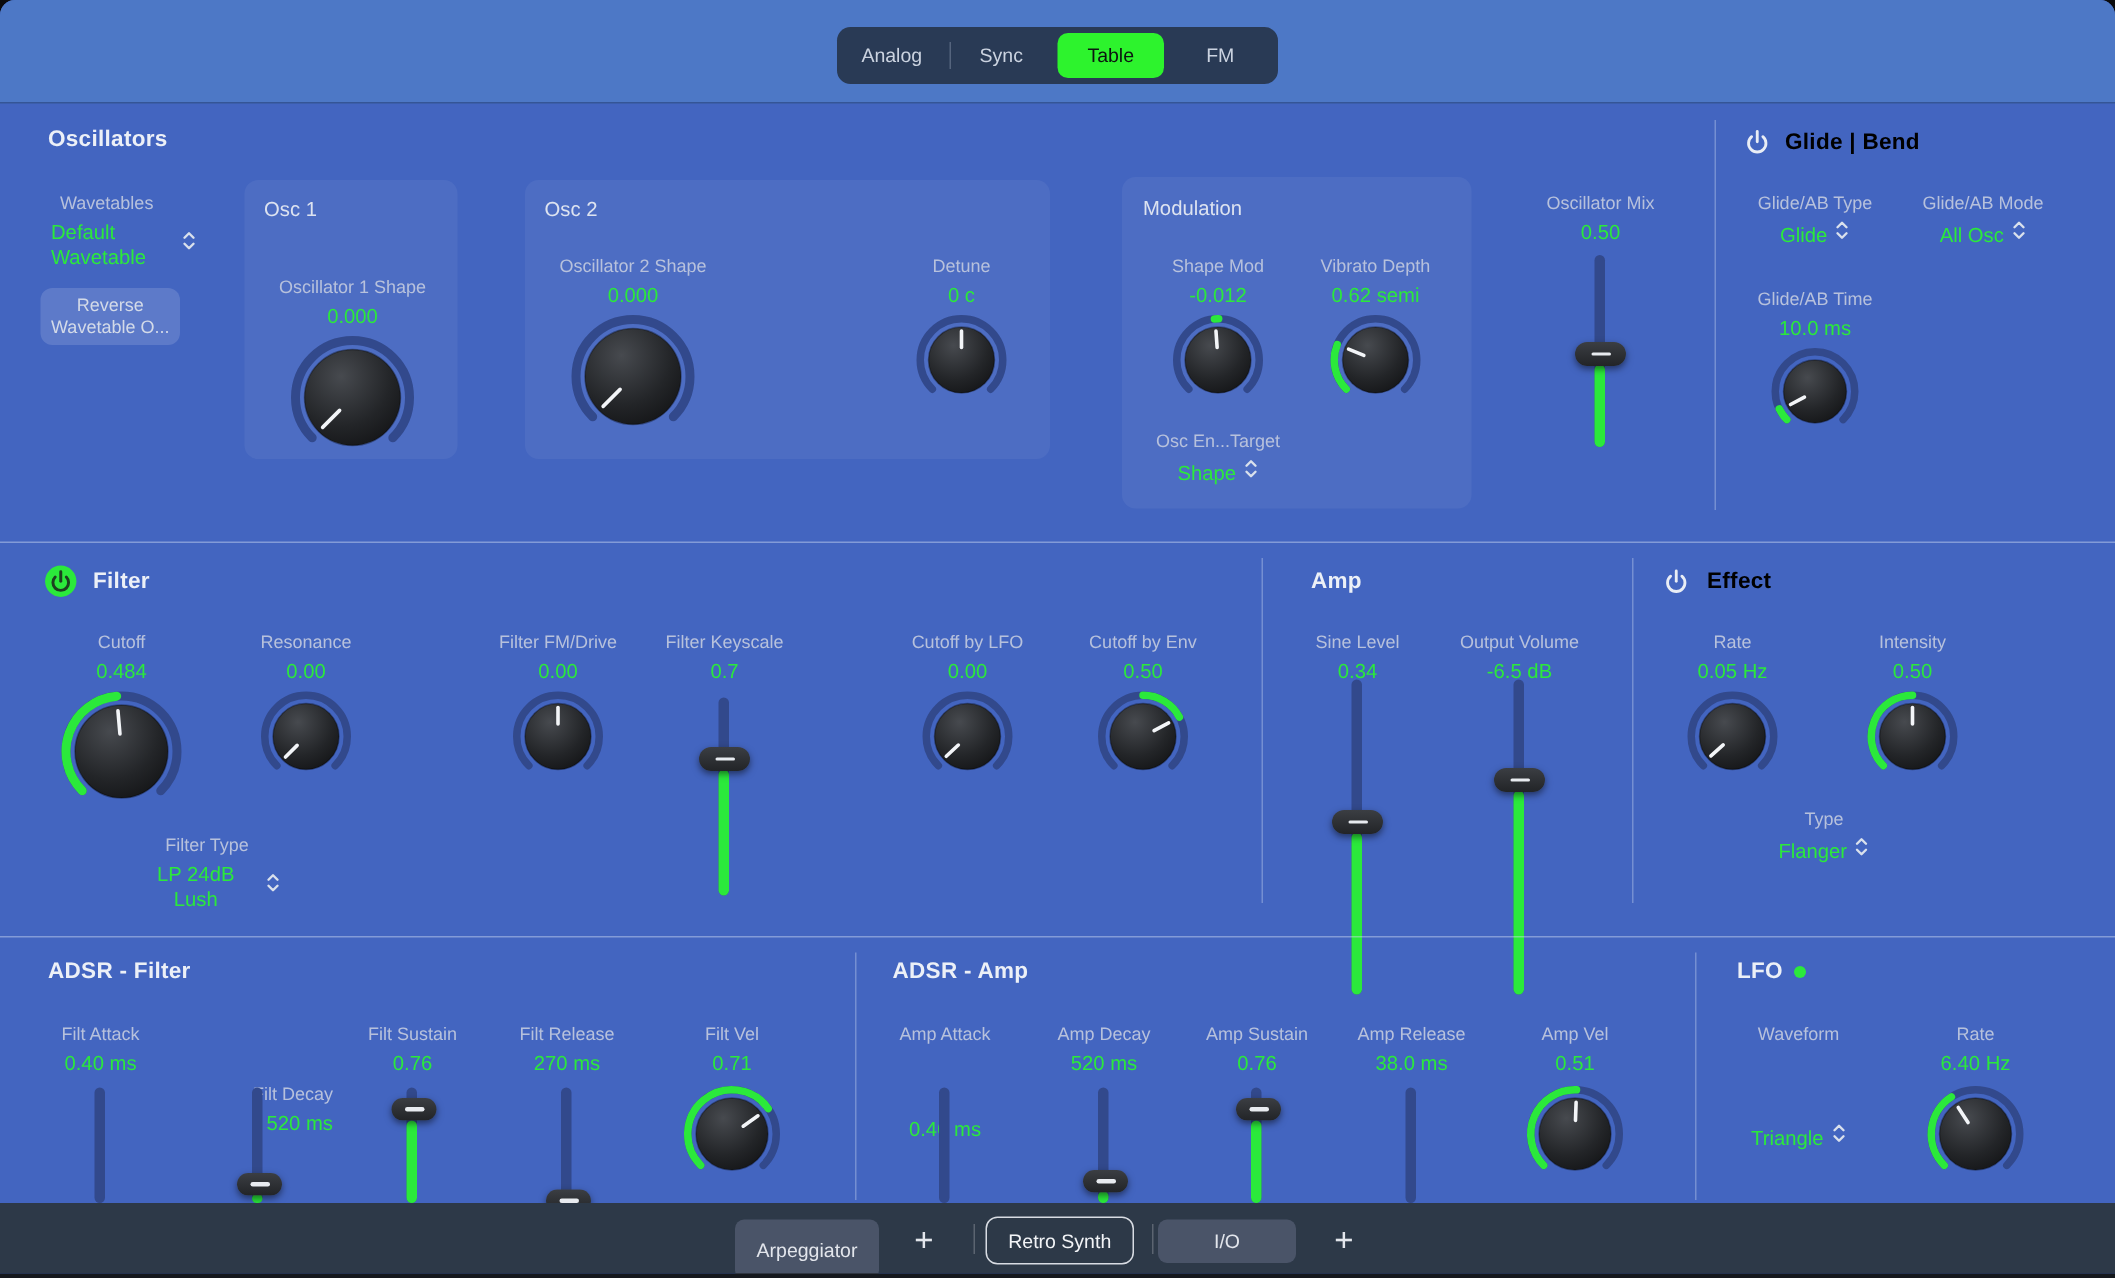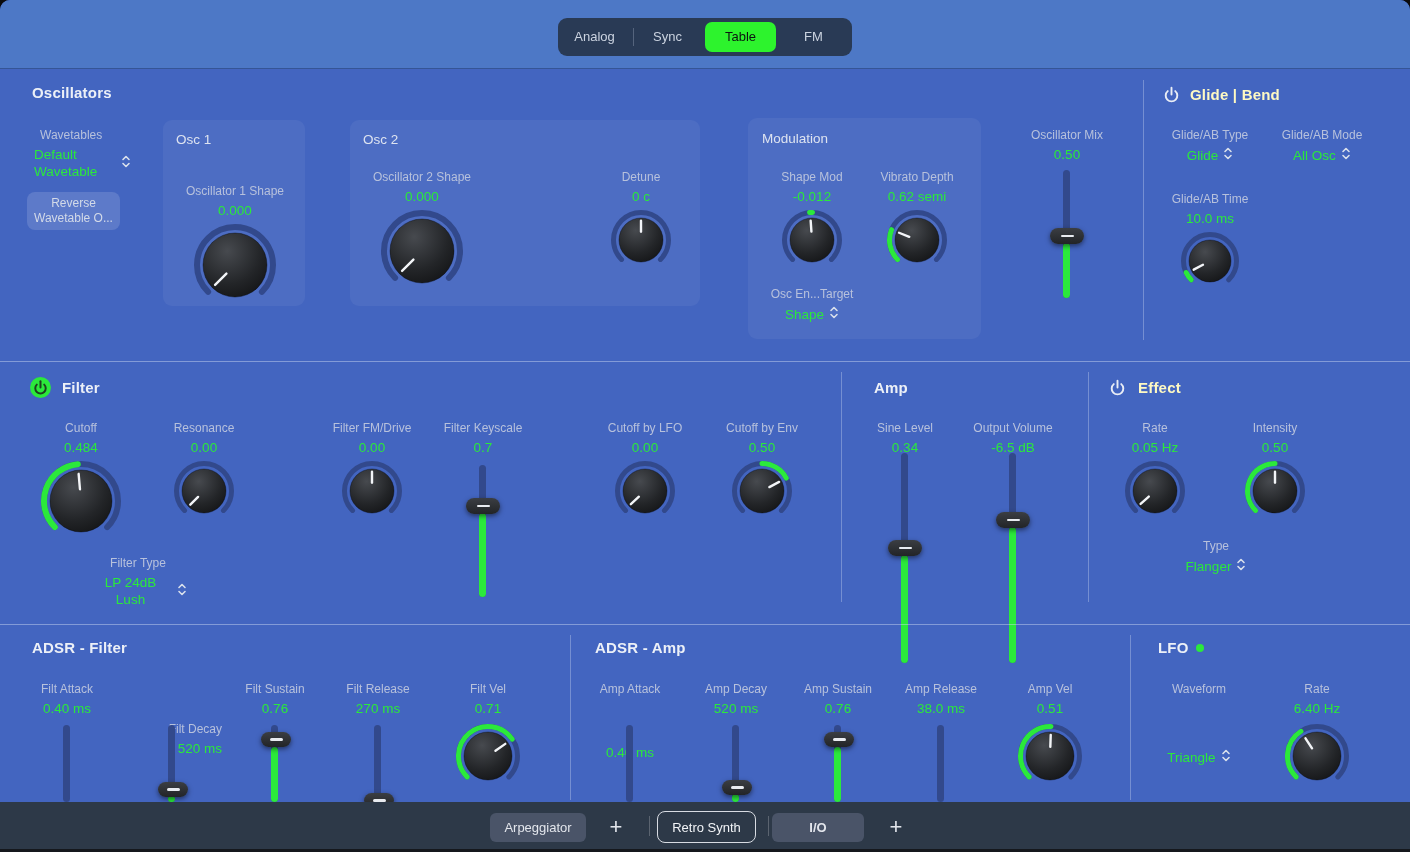--- a/index.html
+++ b/index.html
@@ -4,21 +4,21 @@
 <style>
   html,body{margin:0;padding:0;background:#0b0b0d;}
   body{font-family:"Liberation Sans","DejaVu Sans",sans-serif;-webkit-font-smoothing:antialiased;}
   #window{position:relative;width:1410px;height:852px;overflow:hidden;border-radius:10px 10px 0 0;background:#4365C0;}
   #topbar{position:absolute;left:0;top:0;width:1410px;height:68px;background:#4D78C6;border-bottom:1px solid rgba(10,20,60,.35);}
   #bottombar{position:absolute;left:0;top:802px;width:1410px;height:47px;background:#2D3948;z-index:40;}
   #bottomedge{position:absolute;left:0;top:849px;width:1410px;height:3px;background:#15181d;z-index:41;}
   .hdiv{position:absolute;left:0;width:1410px;height:1px;background:rgba(210,222,245,.45);}
   .vdiv{position:absolute;width:1px;background:rgba(200,212,238,.38);}
   .sec-title{position:absolute;font-size:15px;font-weight:700;color:#ECF0F7;letter-spacing:.2px;}
-  .sec-title.dim{color:#fef9c3;}
+  .sec-title.dim{color:#000000;}
   .panel{position:absolute;background:rgba(255,255,255,.055);border-radius:9px;}
   .panel-title{position:absolute;font-size:13.5px;color:#DDE3F0;}
   .ctl{position:absolute;display:flex;flex-direction:column;align-items:center;text-align:center;}
   .lbl{font-size:12px;color:#B7C1DC;line-height:15px;}
   .val{font-size:13.5px;color:#2BE93B;line-height:17px;margin-top:3px;}
   .knob{margin-top:4px;}
   .knob svg{display:block;}
   .drop{display:inline-flex;align-items:center;gap:5px;margin-top:3px;cursor:default;}
   .drop .val{margin-top:0;}
   .vtrack{position:absolute;width:7px;border-radius:4px;background:#32498C;}
@@ -565,22 +565,22 @@
           </defs>
           <path d="M 12.140349954996847 53.85965004500315 A 29.5 29.5 0 1 1 53.85965004500315 53.85965004500315" fill="none" stroke="#32498C" stroke-width="5" stroke-linecap="round"></path>
           <path d="M 12.140349954996847 53.85965004500315 A 29.5 29.5 0 0 1 16.9331484670567 8.25921824560999" fill="none" stroke="#2BE93B" stroke-width="5" stroke-linecap="round"></path>
           <circle cx="33" cy="33" r="24" fill="url(#kg17)" stroke="rgba(0,0,0,.35)" stroke-width="1"></circle>
           <path d="M 28.032892000662955 25.351324420337733 L 21.497223580482625 15.287277604992642" stroke="#F3F5F8" stroke-width="2.4" stroke-linecap="round"></path>
         </svg>
       </div>
   </div>
 
   <div id="bottombar">
-    <div class="btn" style="left:490px;top:11px;width:96px;height:29px;">Arpeggiator</div>
+    <div class="btn" style="left:490px;top:11px;width:96px;height:40px;">Arpeggiator</div>
     <div class="btn" style="left:602px;top:9px;width:28px;height:32px;background:transparent;font-size:22px;font-weight:300;">+</div>
     <div style="position:absolute;left:649px;top:14px;width:1px;height:20px;background:rgba(255,255,255,.22);"></div>
     <div class="btn" style="left:657px;top:9px;width:97px;height:30px;background:transparent;border:1.5px solid #D8DCE3;border-radius:8px;color:#F2F4F7;">Retro Synth</div>
     <div style="position:absolute;left:768px;top:14px;width:1px;height:20px;background:rgba(255,255,255,.22);"></div>
-    <div class="btn" style="left:772px;top:11px;width:92px;height:29px;font-weight:bold;">I/O</div>
+    <div class="btn" style="left:772px;top:11px;width:92px;height:29px;">I/O</div>
     <div class="btn" style="left:882px;top:9px;width:28px;height:32px;background:transparent;font-size:22px;font-weight:300;">+</div>
   </div>
   <div id="bottomedge"></div>
 </div>
 
 </body></html>

